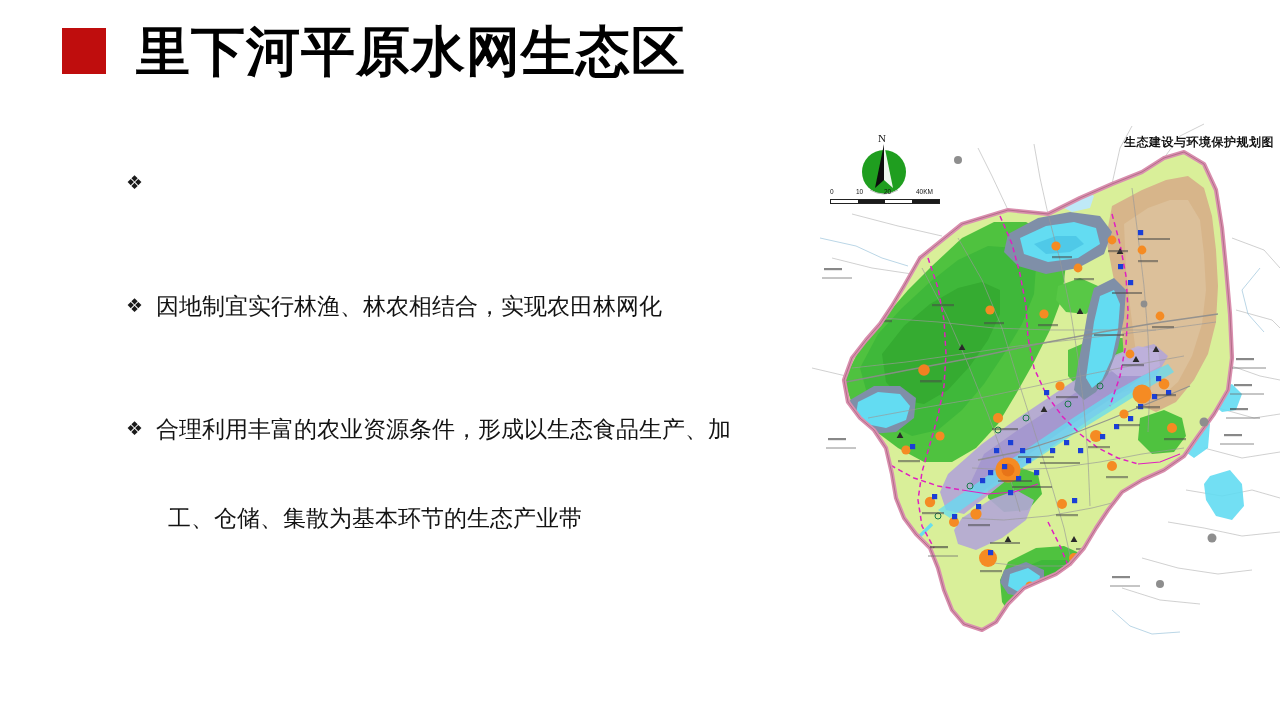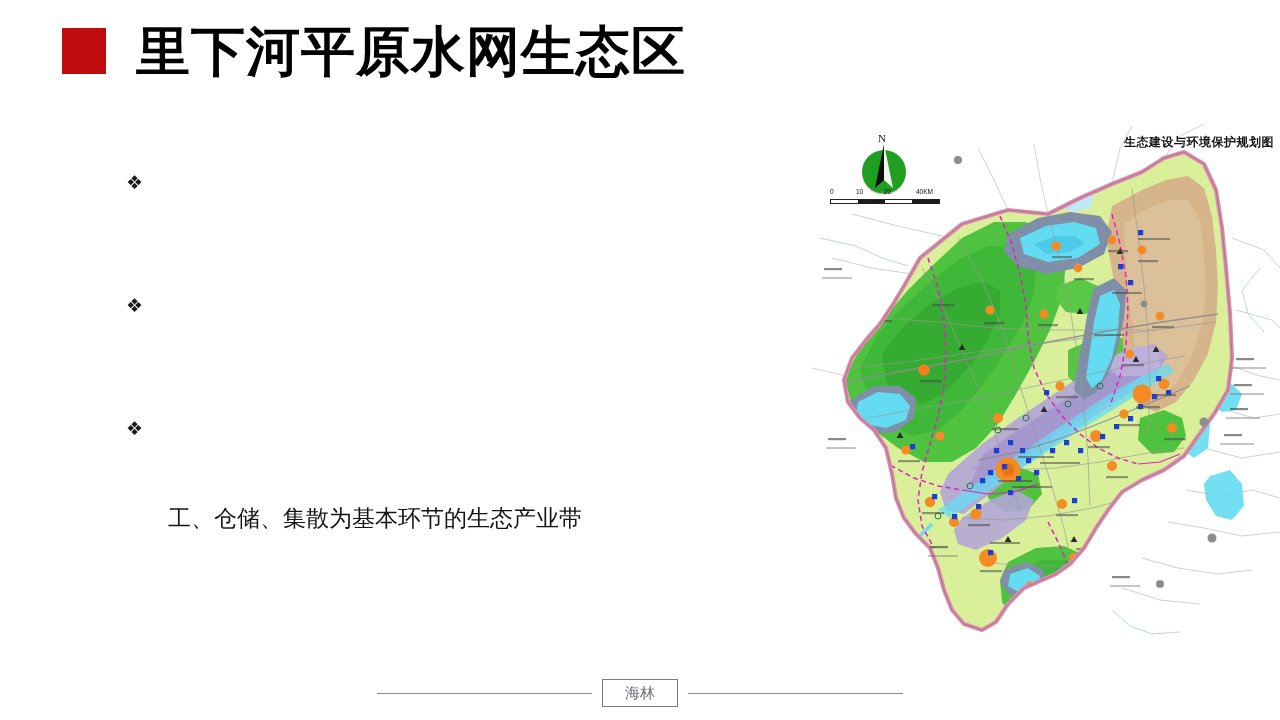--- a/index.html
+++ b/index.html
@@ -177,24 +177,26 @@
   </div>
 
   <div class="body-block">
 
     <div class="bullet-line b1">
       <div class="bullet-glyph">❖</div>
     </div>
 
     <div class="bullet-line b2">
       <div class="bullet-glyph">❖</div>
+      <div class="bullet-text">因地制宜实行林渔、林农相结合，实现农田林网化</div>
     </div>
 
     <div class="bullet-line b3">
       <div class="bullet-glyph">❖</div>
+      <div class="bullet-text">合理利用丰富的农业资源条件，形成以生态食品生产、加</div>
     </div>
 
     <div class="bullet-line b4">
       <div class="bullet-glyph blank"></div>
       <div class="bullet-text indent">工、仓储、集散为基本环节的生态产业带</div>
     </div>
 
   </div>
 
   <div class="map-wrap">
@@ -545,19 +547,14 @@
       <div class="bar">
         <i class="off"></i>
           <i class="on"></i>
           <i class="off"></i>
           <i class="on"></i>
       </div>
     </div>
 
   </div>
 
-  <div class="footer">
-    <div class="rule"></div>
-    <div class="badge">海林</div>
-    <div class="rule"></div>
-  </div>
 
 </div>
 
 </body></html>

